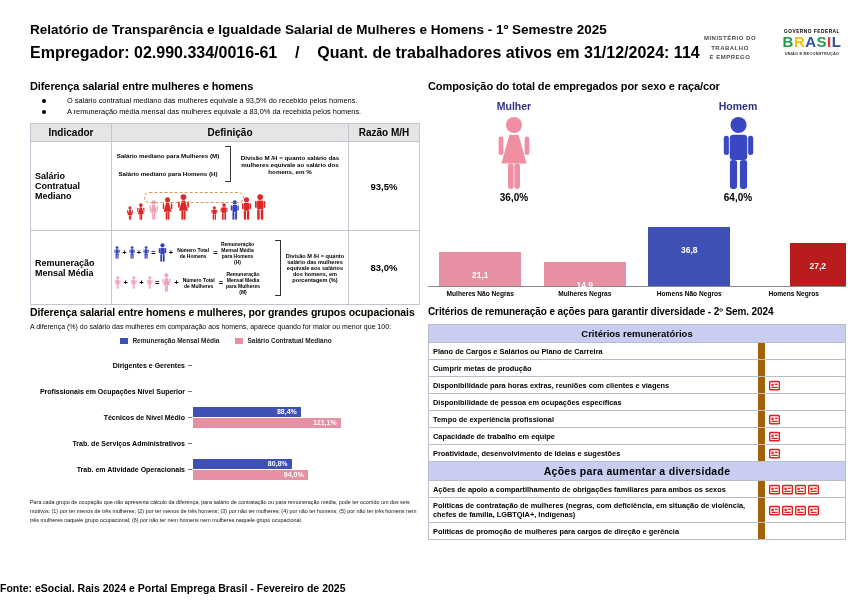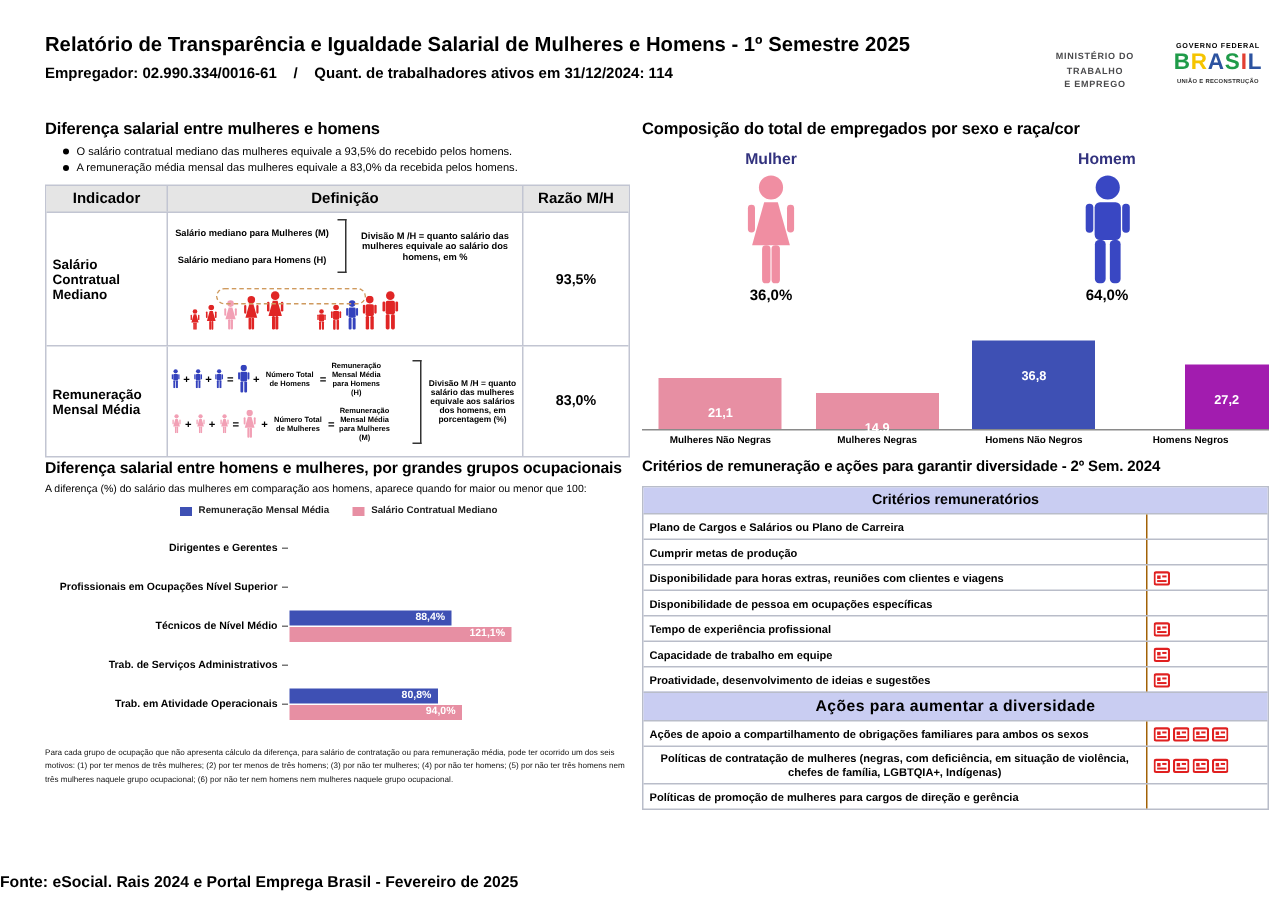--- a/index.html
+++ b/index.html
@@ -2,37 +2,37 @@
 <html><head>
 <meta charset="utf-8">
 <style>
   * { box-sizing: border-box; margin: 0; padding: 0; }
   html,body { width:848px; height:600px; background:#fff; color:#000;
     font-family:"Liberation Sans", sans-serif; position:relative; overflow:hidden; }
   .abs { position:absolute; }
 
   
   .h-title  { left:30px; top:22px;  font-size:13.5px; font-weight:bold; white-space:pre; }
-  .h-sub    { left:30px; top:44px;  font-size:10px; font-weight:bold; white-space:pre;text-align:center; }
+  .h-sub    { left:30px; top:44px;  font-size:16px; font-weight:bold; white-space:pre;text-align:center; }
   .ministry { left:684px; top:34px; width:92px; text-align:center; font-size:6px;
               font-weight:bold; color:#4b4b4d; letter-spacing:.5px; line-height:1.6; }
   .gov      { left:780px; top:29px; width:64px; text-align:center; }
   .gov-top  { font-size:4.8px; font-weight:bold; letter-spacing:.5px; }
   .gov-brand{ font-size:15px; font-weight:800; letter-spacing:.5px; line-height:1.05; }
   .gov-bot  { font-size:3.9px; font-weight:bold; letter-spacing:.2px; margin-top:1px; color:#333; }
 
   .sec-title { font-size:11px; font-weight:bold; letter-spacing:-.1px; white-space:nowrap; }
   .sec1 { left:30px;  top:80px;  width:390px; }
   .sec2 { left:428px; top:80px;  width:418px; }
   .sec3 { left:30px;  top:306px; width:392px; }
   .sec4 { left:428px; top:306px; width:418px; }
 
   
   .bullets { margin-top:4px; }
-  .bullet { display:flex; gap:5px; font-size:7.4px; margin:2px 0 0 12px; align-items:center; }
+  .bullet { display:flex; gap:21px; font-size:7.4px; margin:2px 0 0 12px; align-items:center; }
   .dot { width:4px; height:4px; border-radius:50%; background:#000; flex:0 0 auto; }
 
   
   .ind-table { margin-top:7px; width:390px; border:1px solid #c2c5d2; }
   .ind-head { display:flex; background:#e5e5e5; font-weight:bold; font-size:10px;
               text-align:center; border-bottom:1px solid #c2c5d2; }
   .ind-head > div { padding:3px 0; }
   .c1 { width:80px; } .c2 { width:238px; border-left:1px solid #c2c5d2; border-right:1px solid #c2c5d2; }
   .c3 { flex:1; }
   .ind-row { display:flex; }
@@ -90,21 +90,21 @@
   .occ-bar { height:10px; display:flex; align-items:center; justify-content:flex-end; padding-right:4px; }
   .occ-val { color:#fff; font-size:7px; font-weight:bold; }
   .occ-note { margin-top:16px; font-size:5.4px; line-height:1.65; color:#111; width:390px; }
 
   
   .crit-table { margin-top:7px; border:1px solid #b9bdc9; width:418px; }
   .crit-head { background:#c9cdf2; text-align:center; font-weight:bold; font-size:9.5px; padding:3px 0; }
   .crit-head.g2 { font-size:10.5px; letter-spacing:.3px; border-top:1px solid #b9bdc9; }
   .crit-row { display:flex; border-top:1px solid #b9bdc9; min-height:17px; align-items:stretch; }
   .crit-label { flex:1; font-size:7.4px; font-weight:bold; padding:3px 4px;
-                border-right:1px solid #a16207; display:flex; align-items:center;text-align:center; }
+                border-right:7px solid #a16207; display:flex; align-items:center; }
   .crit-marks { width:80px; padding:2px 4px; display:flex; align-items:center; gap:2px; color:#e02020; }
   .mk-ic { width:11px; height:11px; fill:currentColor; stroke:none; }
 
   .footer { left:0; top:546px; width:848px; font-size:10.5px; font-weight:bold;margin-top:36px; }
 </style>
 </head>
 <body>
 
 <svg width="0" height="0" style="position:absolute" aria-hidden="true">
   <defs>
@@ -301,21 +301,21 @@
           <div class="comp-bar" style="height: 23.8px; background: rgb(231, 143, 163);">
             <div class="comp-val">14,9</div>
           </div>
         </div>
         <div class="comp-col">
           <div class="comp-bar" style="height: 58.9px; background: rgb(62, 80, 180);">
             <div class="comp-val">36,8</div>
           </div>
         </div>
         <div class="comp-col">
-          <div class="comp-bar" style="height: 43.5px; background: #a21caf; margin-left: 48px;">
+          <div class="comp-bar" style="height: 43.5px; background: #b91c1c; margin-left: 48px;">
             <div class="comp-val">27,2</div>
           </div>
         </div>
       </div>
     <div class="comp-axis"></div>
     <div class="comp-cats" id="comp-cats">
         <div class="comp-cat">Mulheres Não Negras</div>
         <div class="comp-cat">Mulheres Negras</div>
         <div class="comp-cat">Homens Não Negros</div>
         <div class="comp-cat">Homens Negros</div>

